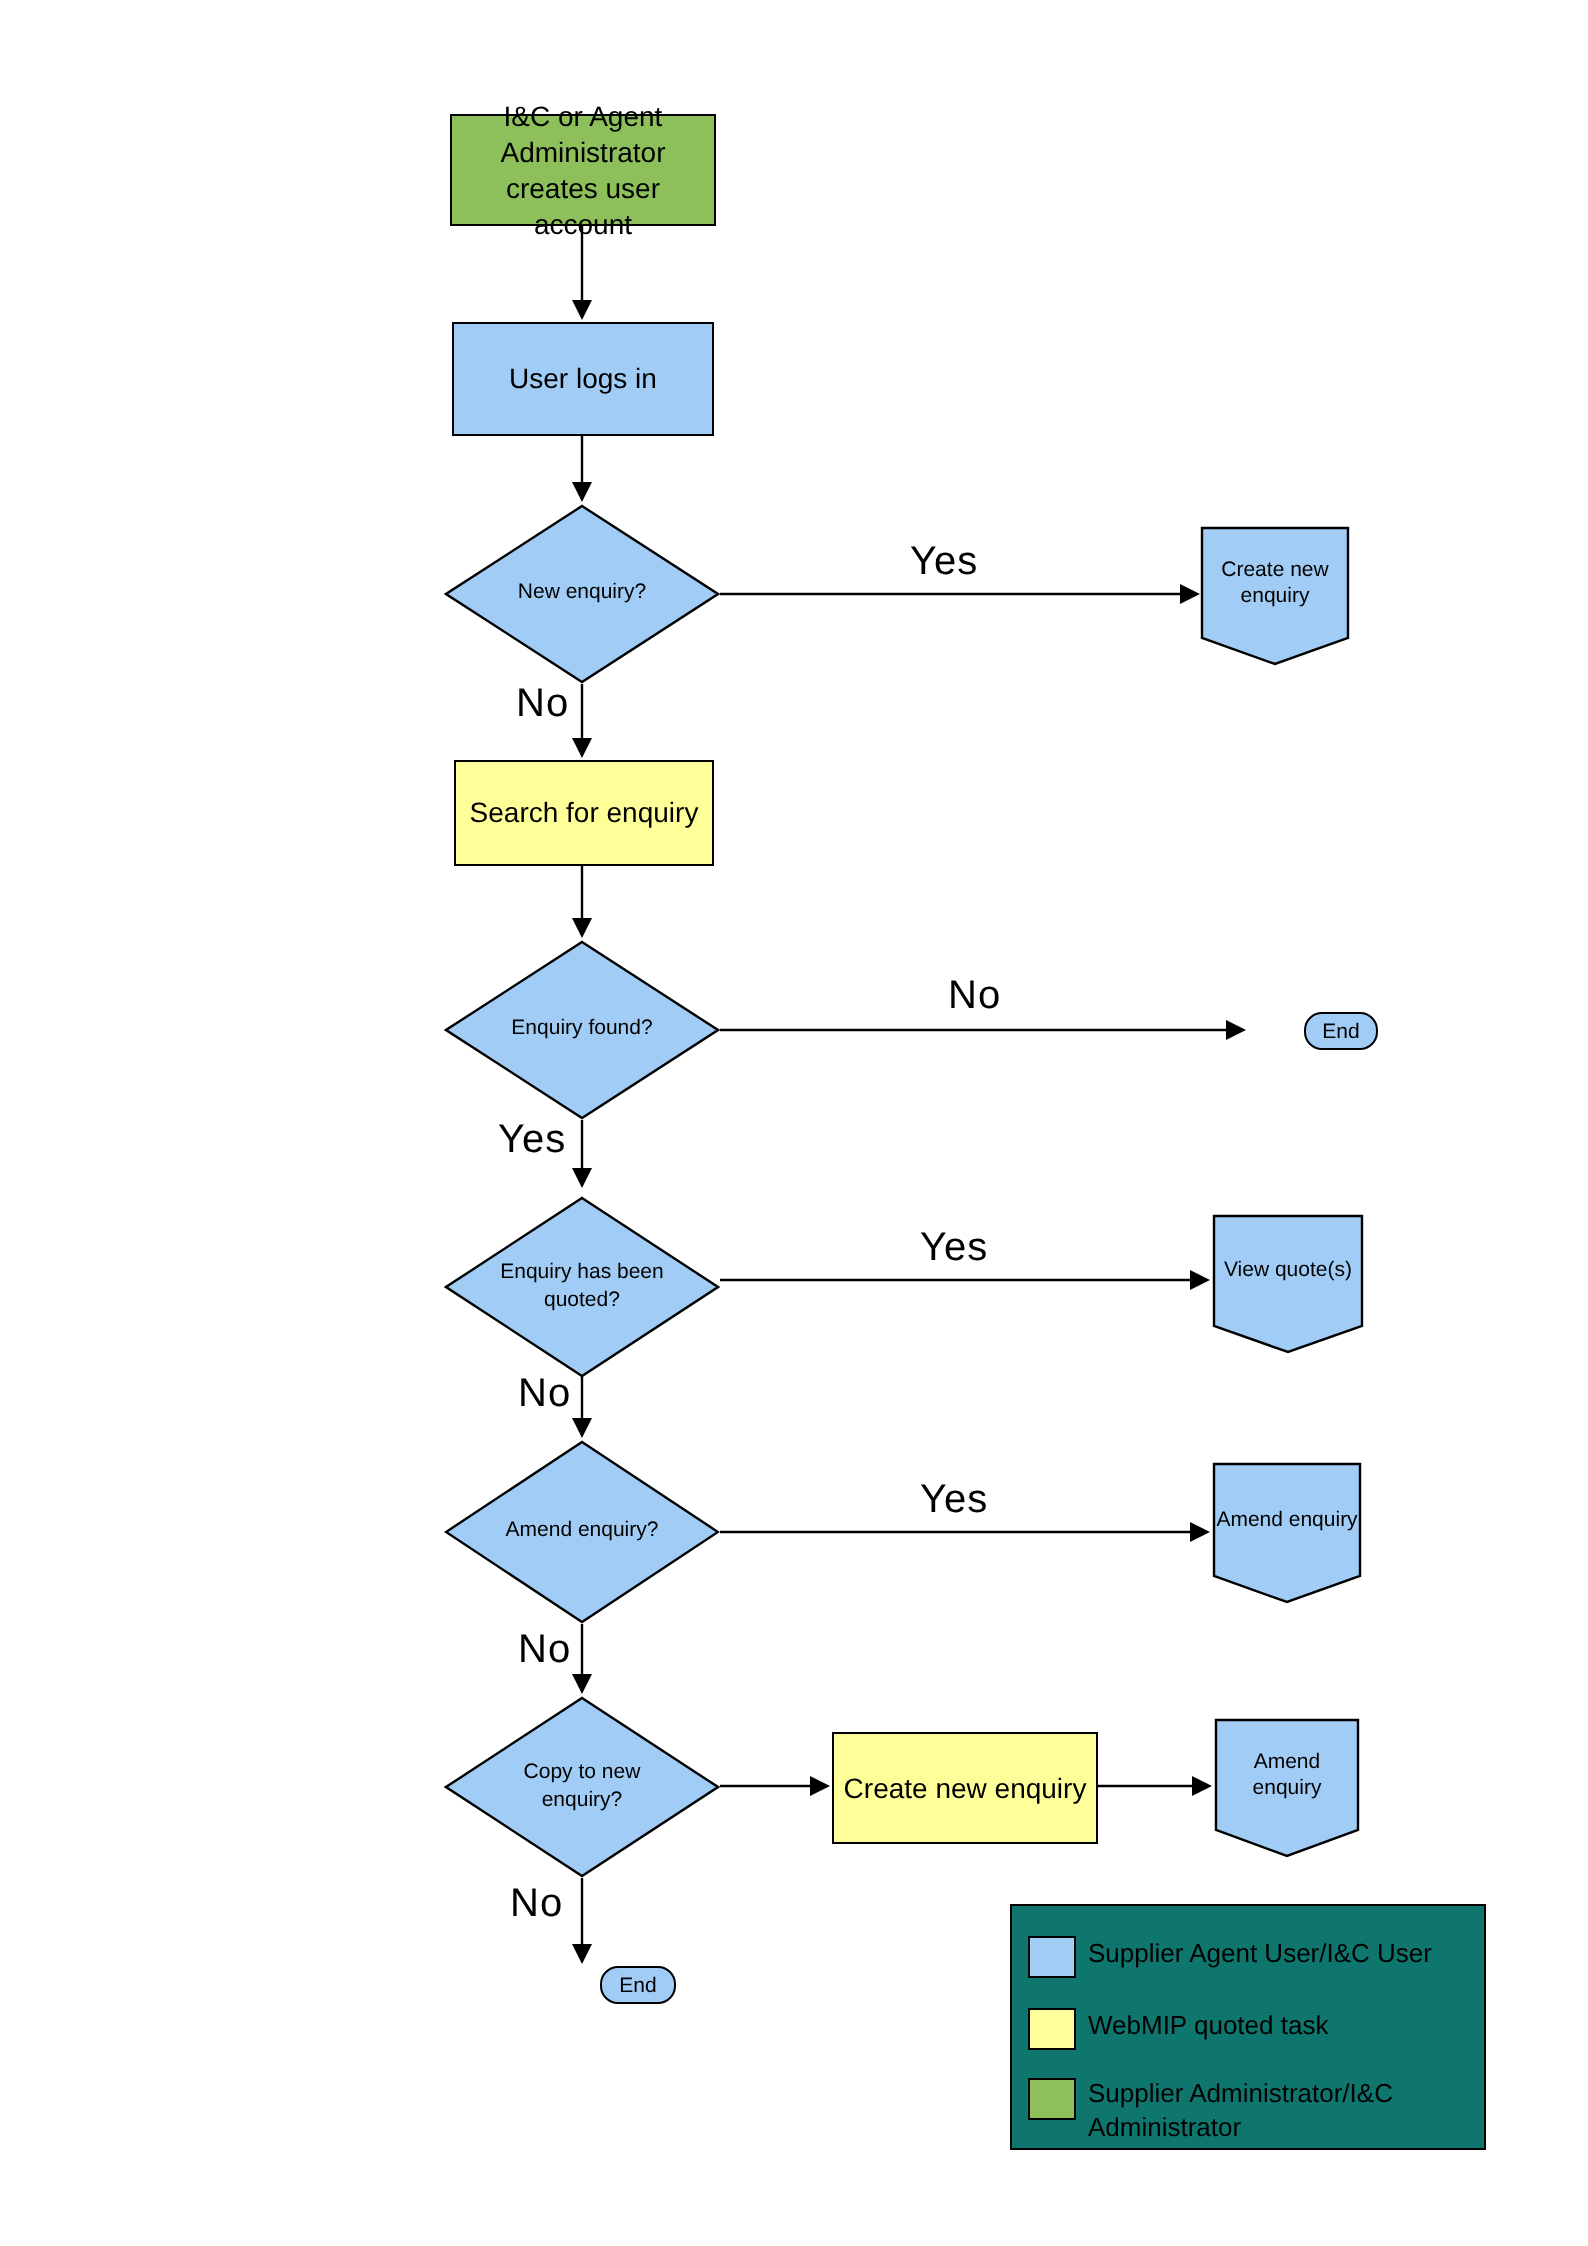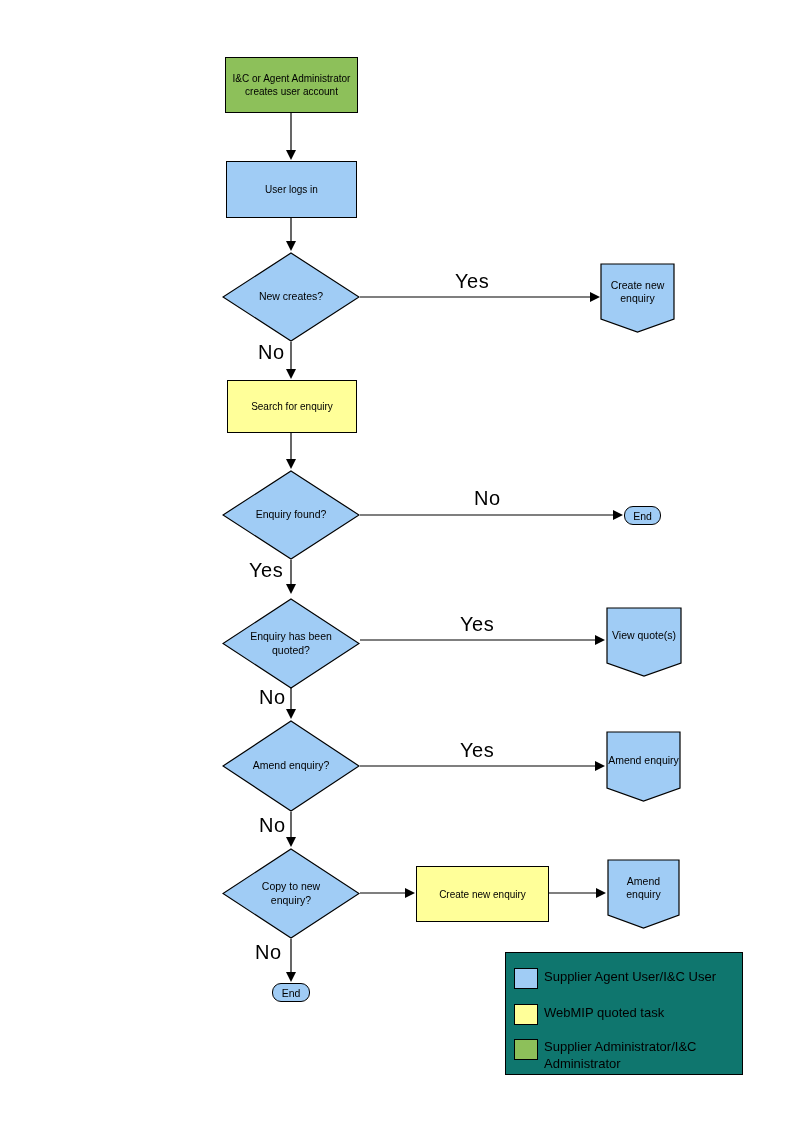--- a/index.html
+++ b/index.html
@@ -5,32 +5,32 @@
   * { margin:0; padding:0; box-sizing:border-box; }
   html,body { background:#fff; }
   body { font-family:"Liberation Sans", sans-serif; color:#000; }
   .stage { position:relative; width:794px; height:1123px; background:#fff; overflow:hidden; }
 
   svg.connectors { position:absolute; left:0; top:0; width:794px; height:1123px; }
   svg.connectors line { stroke:#000; stroke-width:1.2; }
   svg.connectors polygon { fill:#000; }
 
   .node { position:absolute; display:flex; align-items:center; justify-content:center; text-align:center; }
-  .rect  { border:1px solid #000; font-size:10px; line-height:1.3; padding:2px; }
+  .rect  { border:1px solid #000; font-size:14px; line-height:1.3; padding:2px; }
   .rect.green  { background:var(--admin-task); }
   .rect.blue   { background:var(--user-task); }
   .rect.yellow { background:var(--system-task); }
 
   .shape-node svg { position:absolute; left:0; top:0; width:100%; height:100%; }
   .shape-node .nlabel { position:relative; z-index:1; font-size:10.5px; line-height:1.25; }
   .diamond .nlabel { max-width:72%; }
   .pent .nlabel { max-width:96%; padding-bottom:12px; }
   .fill-blue { fill:var(--user-task); stroke:#000; stroke-width:1.2; }
 
-  .end { background:var(--user-task); border:1.5px solid #000; border-radius:9px; font-size:10.5px; }
+  .end { background:var(--user-task); border:1.5px solid #000; border-radius:9px; font-size:10.5px;margin-left:28px; }
 
   .edge-label { position:absolute; font-size:20px; letter-spacing:0.5px; }
 
   .legend { position:absolute; left:505px; top:952px; width:238px; height:123px; border:1px solid #000; background:#0f766e; }
   .legend-swatch { position:absolute; left:8px; width:24px; height:21px; border:1px solid #000; }
   .legend-label  { position:absolute; left:38px; right:4px; font-size:13px; line-height:1.3; }
 </style>
 </head>
 <body>
 
@@ -100,21 +100,21 @@
   </div>
 
   <div class="node rect blue" style="left:226px;top:161px;width:131px;height:57px">
     <span>User logs in</span>
   </div>
 
   <div class="node shape-node diamond" style="left:222px;top:252px;width:138px;height:90px">
     <svg viewBox="0 0 138 90" preserveAspectRatio="none">
       <polygon class="fill-blue" points="69,1 137,45 69,89 1,45"></polygon>
       </svg>
-    <span class="nlabel">New creates?</span>
+    <span class="nlabel">New enquiry?</span>
   </div>
 
   <div class="node shape-node pent" style="left:600px;top:263px;width:75px;height:70px">
     <svg viewBox="0 0 75 70" preserveAspectRatio="none">
       <polygon class="fill-blue" points="1,1 74,1 74,56 37.5,69 1,56"></polygon>
       </svg>
     <span class="nlabel">Create new enquiry</span>
   </div>
 
   <div class="node rect yellow" style="left:227px;top:380px;width:130px;height:53px">

